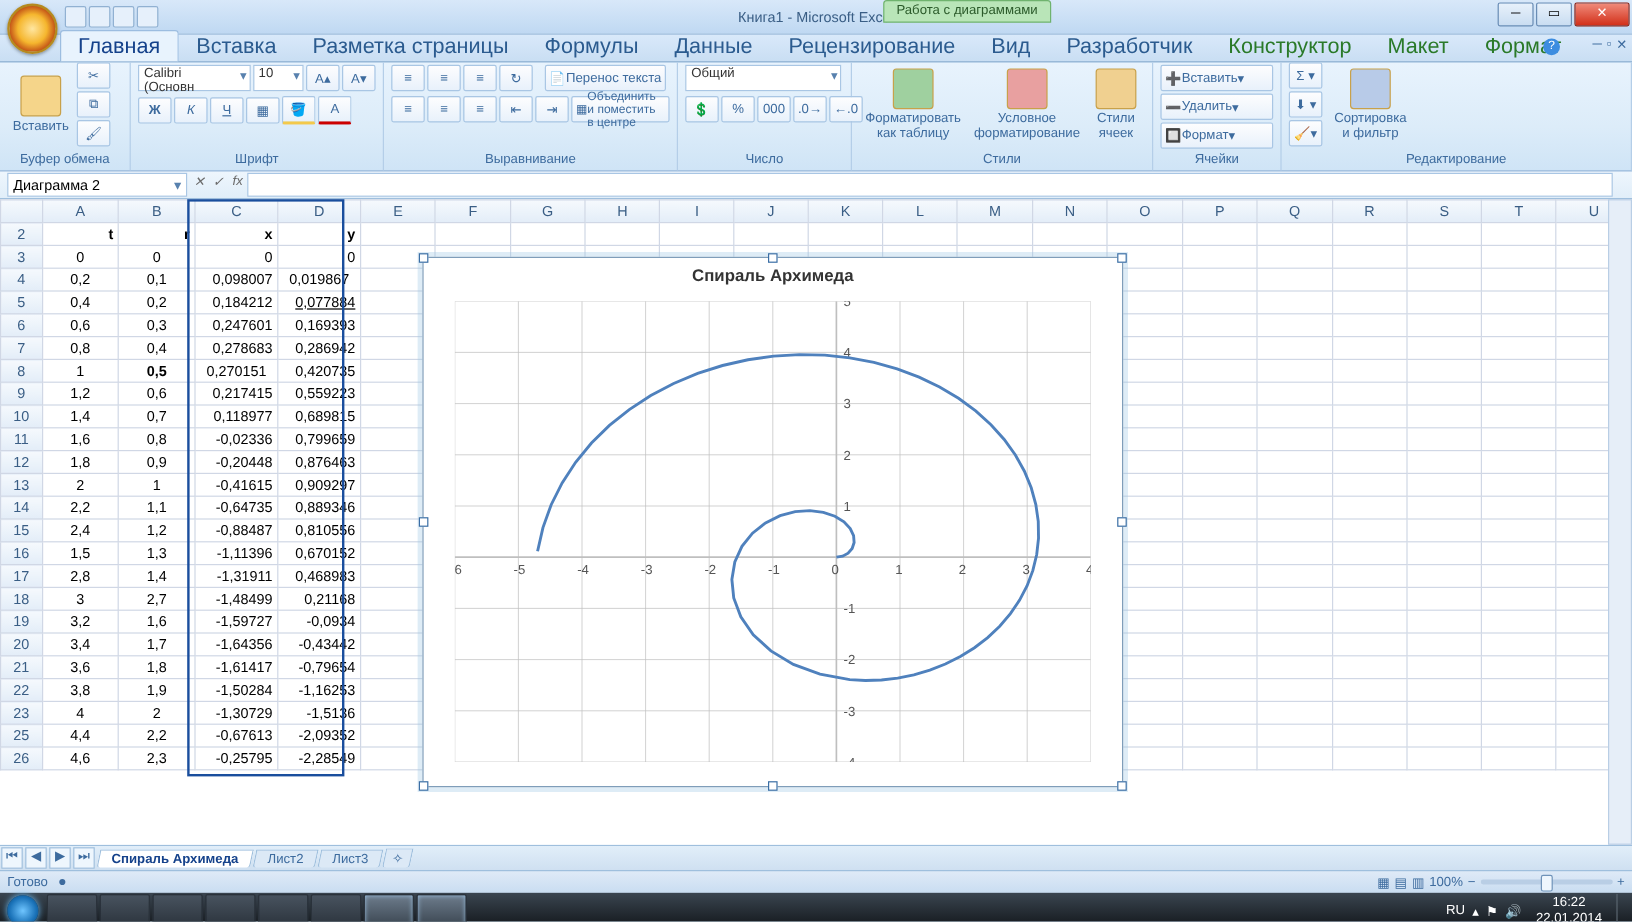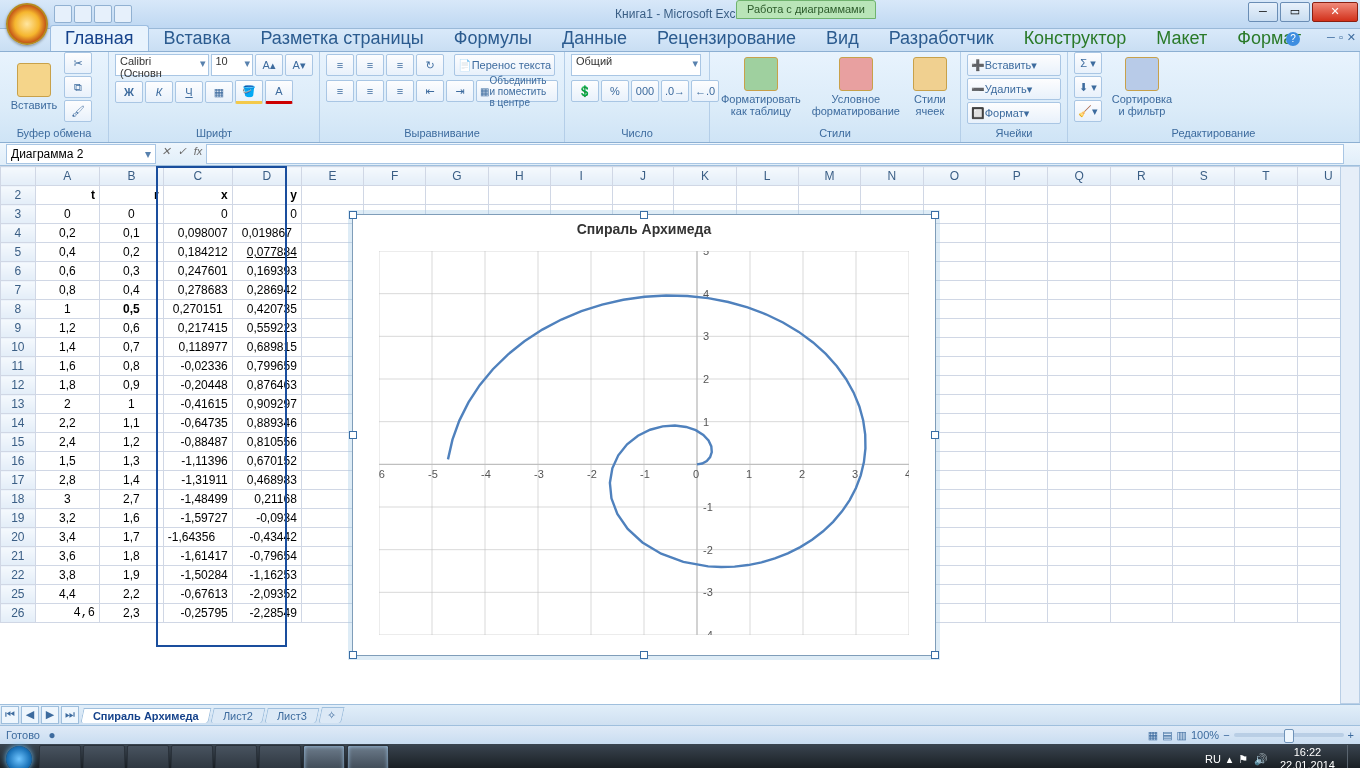--- a/index.html
+++ b/index.html
@@ -697,21 +697,21 @@
           <td></td>
           <td></td>
           <td></td>
           <td></td>
           <td></td>
         </tr>
         <tr>
           <th class="rowh">20</th>
           <td style="text-align: center;">3,4</td>
           <td style="text-align: center;">1,7</td>
-          <td style="text-align: left;">-1,64356</td>
+          <td style="text-align: right;">-1,64356</td>
           <td style="text-align: right;">-0,43442</td>
           <td></td>
           <td></td>
           <td></td>
           <td></td>
           <td></td>
           <td></td>
           <td></td>
           <td></td>
           <td></td>
@@ -766,20 +766,44 @@
           <td></td>
           <td></td>
           <td></td>
           <td></td>
           <td></td>
           <td></td>
           <td></td>
           <td></td>
         </tr>
         <tr>
+          <th class="rowh">23</th>
+          <td style="text-align: center;">4</td>
+          <td style="text-align: center;">2</td>
+          <td style="text-align: right;">-1,30729</td>
+          <td style="text-align: right;">-1,5136</td>
+          <td></td>
+          <td></td>
+          <td></td>
+          <td></td>
+          <td></td>
+          <td></td>
+          <td></td>
+          <td></td>
+          <td></td>
+          <td></td>
+          <td></td>
+          <td></td>
+          <td></td>
+          <td></td>
+          <td></td>
+          <td></td>
+          <td></td>
+        </tr>
+        <tr>
           <th class="rowh">25</th>
           <td style="text-align: center;">4,4</td>
           <td style="text-align: center;">2,2</td>
           <td style="text-align: right;">-0,67613</td>
           <td style="text-align: right;">-2,09352</td>
           <td></td>
           <td></td>
           <td></td>
           <td></td>
           <td></td>
@@ -791,21 +815,21 @@
           <td></td>
           <td></td>
           <td></td>
           <td></td>
           <td></td>
           <td></td>
           <td></td>
         </tr>
         <tr>
           <th class="rowh">26</th>
-          <td style=" font-family: Liberation Mono, monospace;">4,6</td>
+          <td style="text-align: center;">4,6</td>
           <td style="text-align: center;">2,3</td>
           <td style="text-align: right;">-0,25795</td>
           <td style="text-align: right;">-2,28549</td>
           <td></td>
           <td></td>
           <td></td>
           <td></td>
           <td></td>
           <td></td>
           <td></td>

